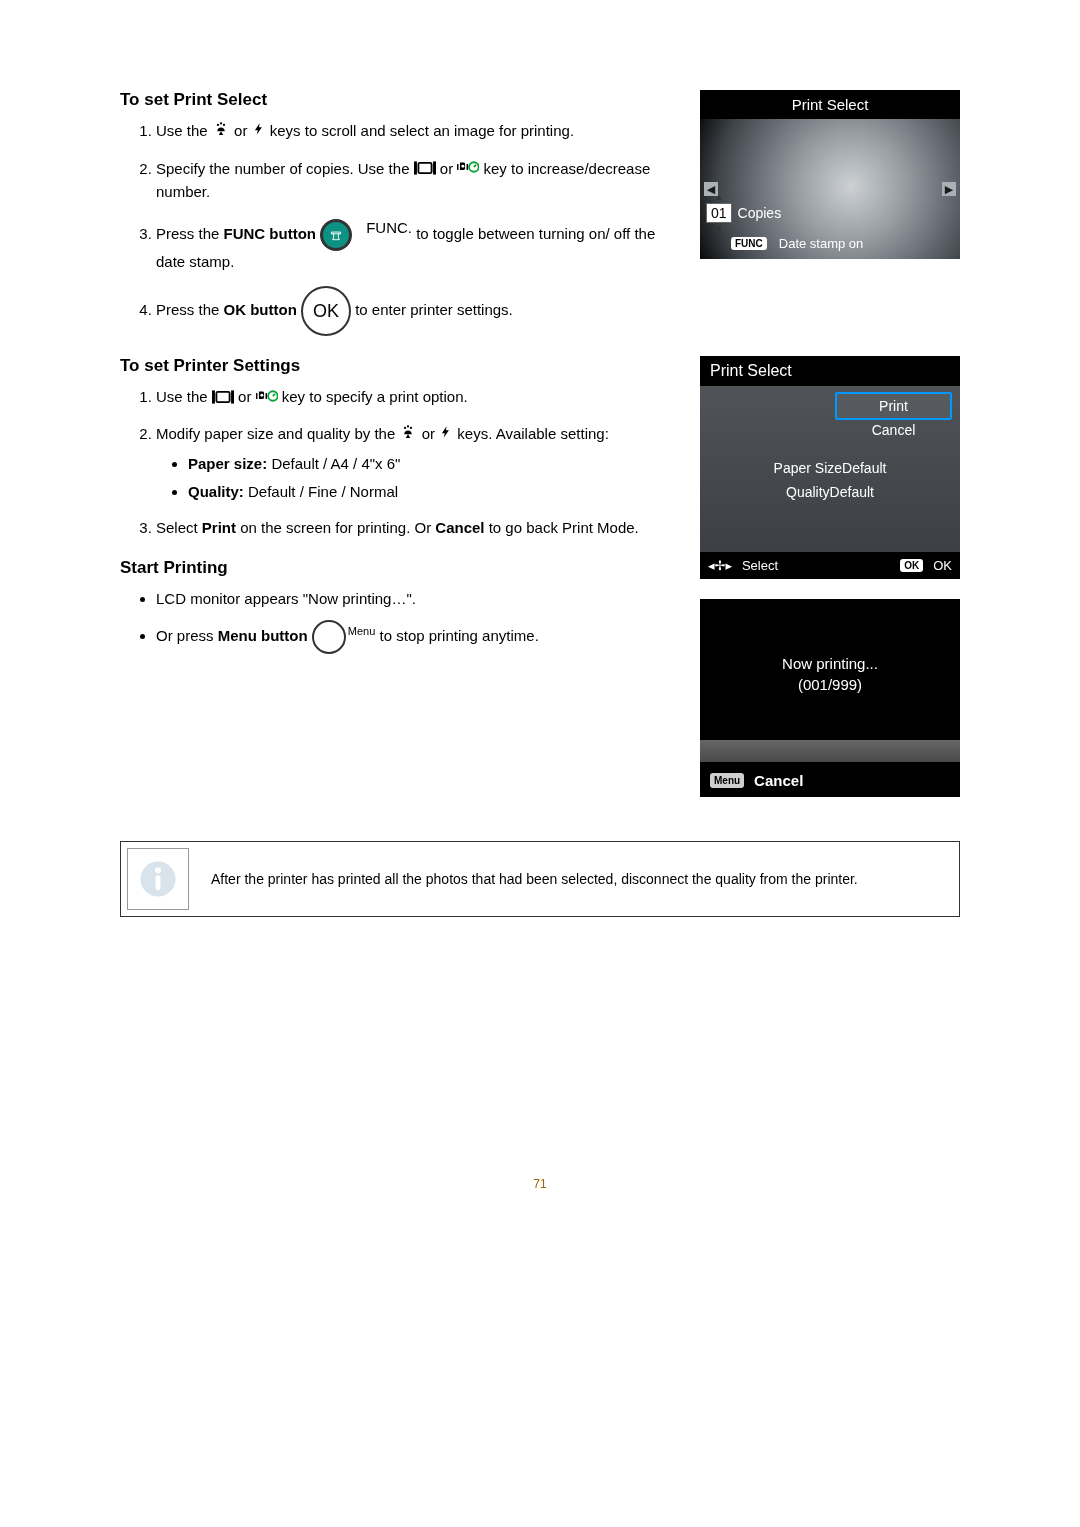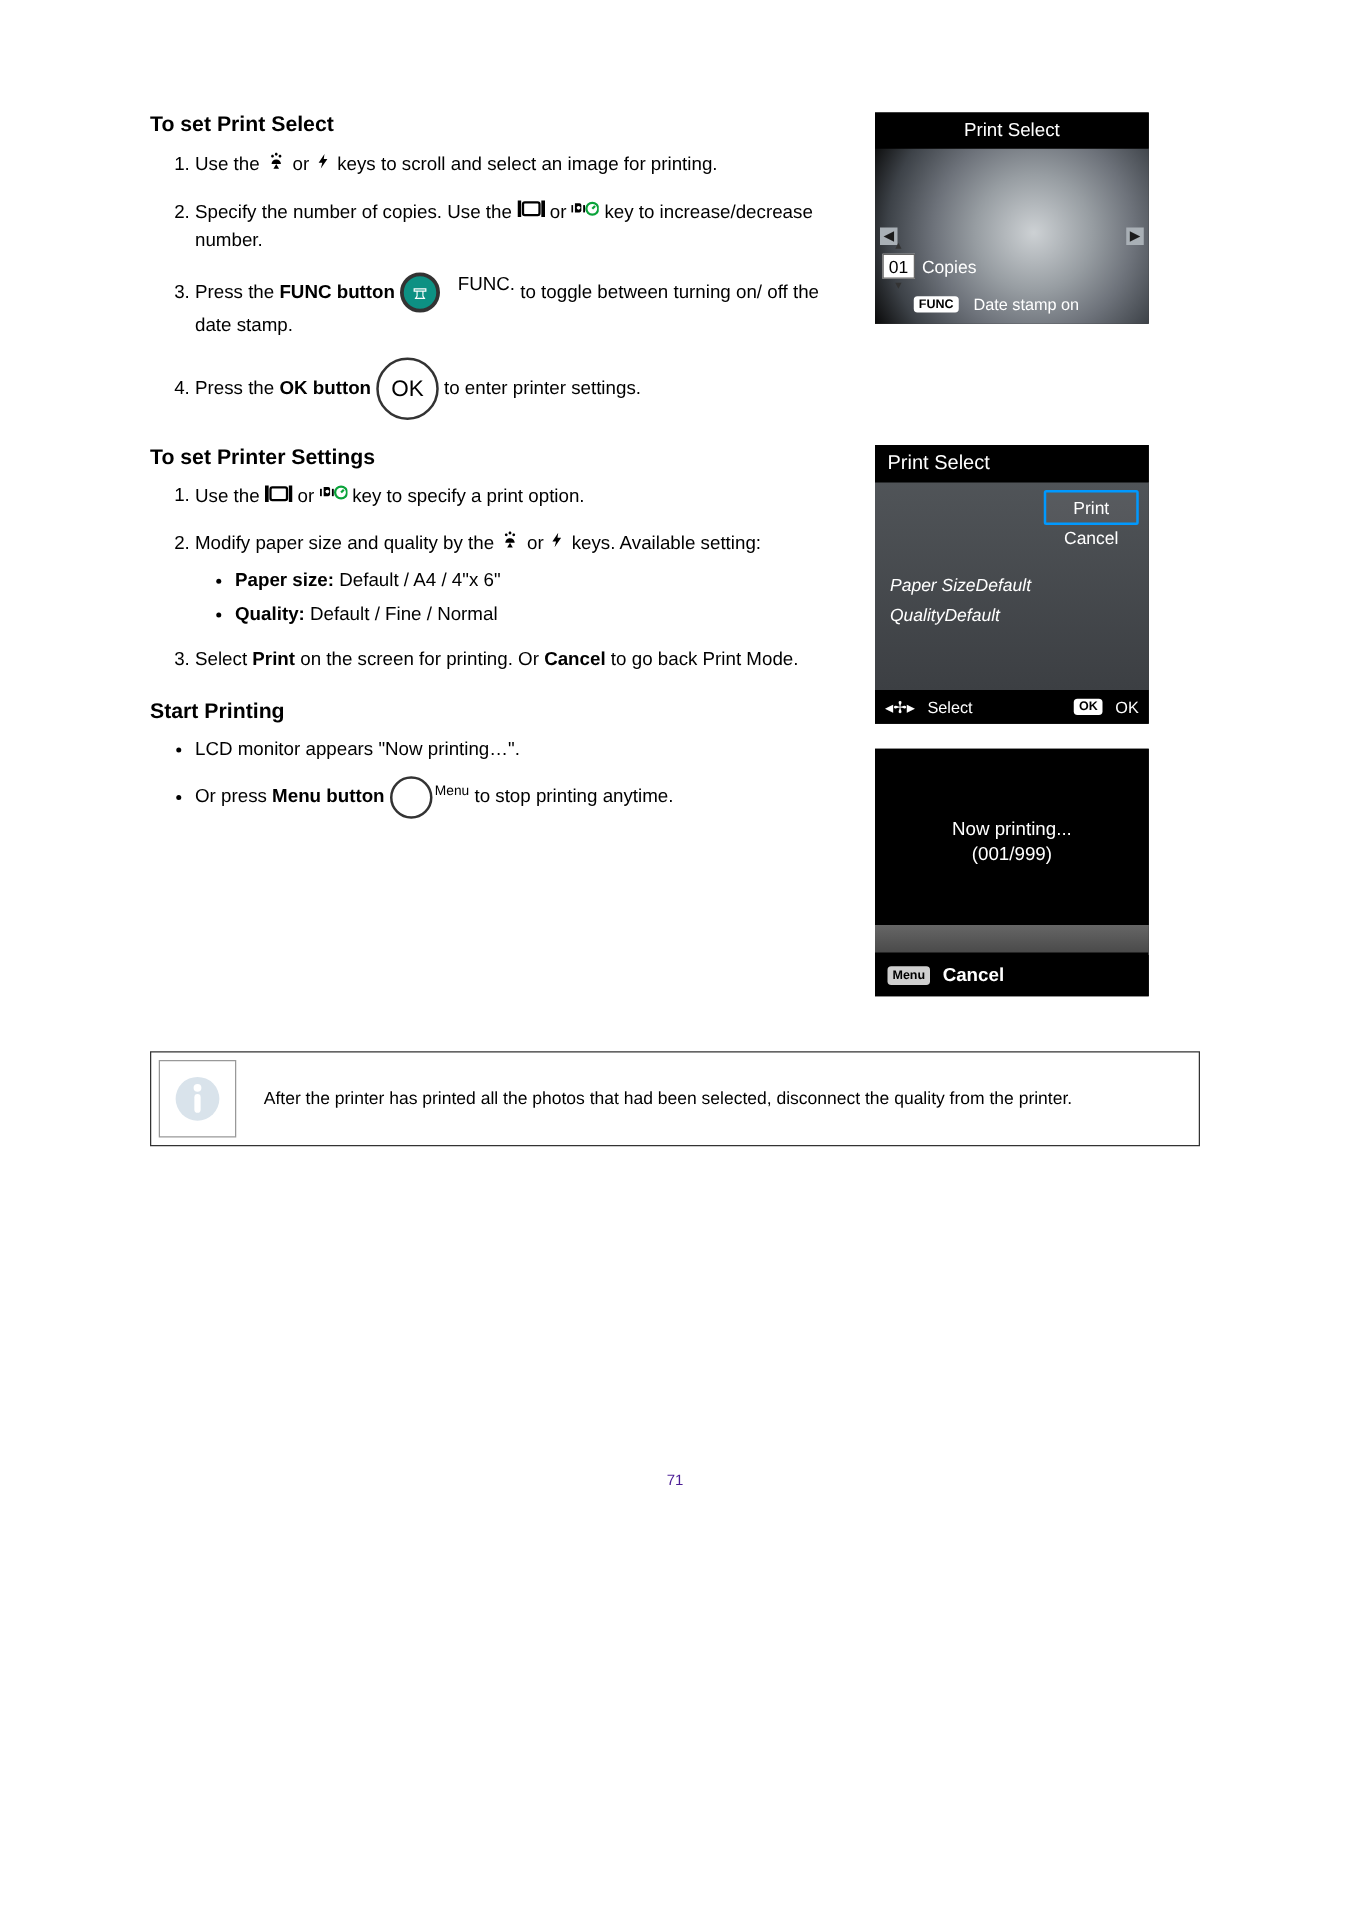--- a/index.html
+++ b/index.html
@@ -69,21 +69,21 @@
   }
   .menu-btn {
     display:inline-flex;align-items:center;justify-content:center;
     width:30px;height:30px;border:2px solid #333;border-radius:50%;
     background:#fff;vertical-align:middle;
   }
   .menu-label{font-size:11px;vertical-align:super;margin-left:2px;}
 
   
   .lcd {
-    width:219px;background:#000;color:#fff;font-family:Arial,sans-serif;
+    width:260px;background:#000;color:#fff;font-family:Arial,sans-serif;
     font-size:14px;margin-bottom:20px;box-sizing:border-box;
   }
   .lcd .titlebar {
     background:#000;padding:6px 10px;text-align:center;font-size:15px;
   }
   .lcd .cat-preview {
     position:relative;height:140px;
     background: radial-gradient(circle at 58% 48%, #cdd1d4 0%, #979da2 32%, #6d727a 55%, #3d4248 80%, #090909 100%);
     padding:8px 10px;box-sizing:border-box;
   }
@@ -120,21 +120,21 @@
   .lcd2 .body{
     background:linear-gradient(#505458,#3c3f43);padding:10px 12px 6px 12px;
     min-height:150px;position:relative;font-size:14px;
   }
   .highlight{
     position:absolute;top:6px;right:8px;left:135px;
     border:2px solid #0099ff;border-radius:2px;padding:4px 0;text-align:center;
     background:rgba(255,255,255,0.05);
   }
   .cancel-row{position:absolute;top:36px;right:8px;left:135px;text-align:center;}
-  .kv{display:flex;justify-content:flex-start;margin-top:60px;padding:4px 0;font-style:italic;}
+  .kv{display:flex;justify-content:center;margin-top:60px;padding:4px 0;}
   .kv + .kv{margin-top:0;}
   .footer-bar{
     background:#000;padding:6px 8px;display:flex;align-items:center;gap:10px;
     font-size:13px;
   }
   .kbd{
     background:#fff;color:#000;font-size:10px;font-weight:bold;
     padding:1px 4px;border-radius:3px;
   }
 
@@ -157,21 +157,21 @@
   .note-box .img{
     width:60px;height:60px;border:1px solid #999;
     display:flex;align-items:center;justify-content:center;color:#b0c4de;
   }
   .note-box .img svg{width:40px;height:40px;fill:#c8d5df;}
   
   ul.bullet-plain{list-style:disc;margin:0;padding-left:36px;}
   ul.bullet-plain li{margin-bottom:10px;line-height:1.45;}
 
   .page-num{
-    text-align:center;font-size:12px;color:#4c1d95;margin-top:260px;
+    text-align:center;font-size:12px;color:#a16207;margin-top:260px;
   }
 </style>
 </head>
 <body>
 
 <div class="page">
 
   <div class="row">
     <div class="left-col">
       <h3>To set Print Select</h3>

